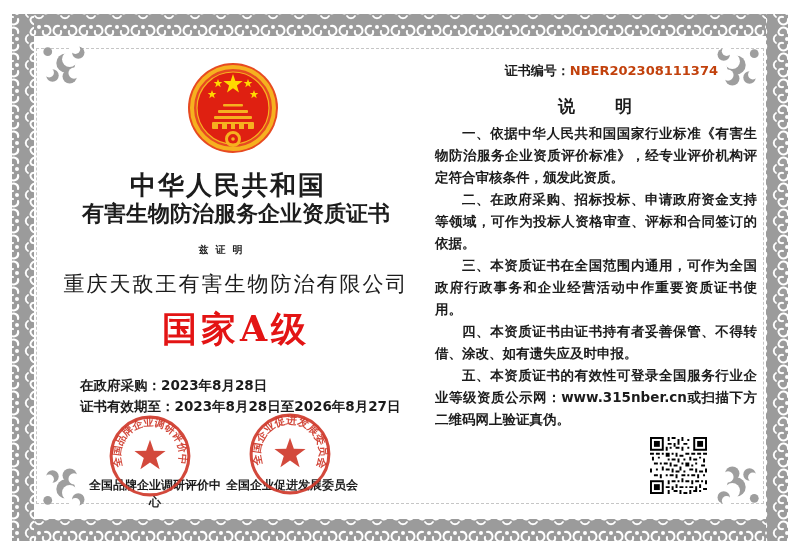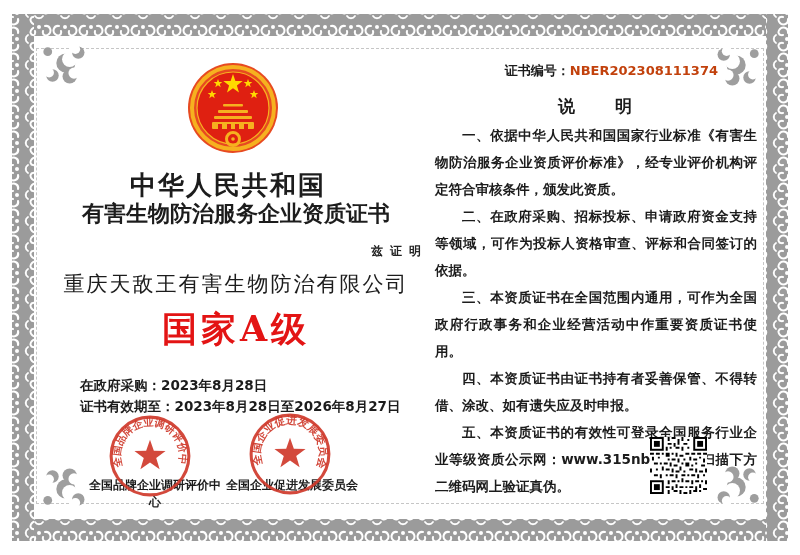--- a/index.html
+++ b/index.html
@@ -1,31 +1,31 @@
 <!DOCTYPE html>
 <html><head>
 <meta charset="utf-8">
 <style>
   html,body{margin:0;padding:0;background:#fff;}
   .page{position:relative;width:800px;height:555px;background:#ffffff;overflow:hidden;
         font-family:"DejaVu Sans",sans-serif;color:#1c1c1c;}
   .abs{position:absolute;}
   .title1{left:36px;top:168px;width:384px;text-align:center;font-size:26px;font-weight:bold;letter-spacing:2px;}
   .title2{left:34px;top:199px;width:404px;text-align:center;font-size:22px;font-weight:bold;letter-spacing:0px;}
-  .certify{left:44px;top:243px;width:384px;text-align:right;font-size:12px;font-weight:600;letter-spacing:7px;color:#222;}
+  .certify{left:32px;top:243px;width:384px;text-align:center;font-size:10px;font-weight:600;letter-spacing:7px;color:#222;}
   .company{left:34px;top:270px;width:404px;text-align:center;font-size:21px;font-weight:normal;letter-spacing:2px;}
   .grade{left:44px;top:306px;width:384px;text-align:center;font-size:35px;font-weight:bold;
          font-family:"DejaVu Serif",serif;color:#e31414;letter-spacing:4px;}
   .dates{left:80px;top:375px;font-size:13.5px;font-weight:bold;line-height:21px;}
 
   
   .certno{left:435px;top:62px;width:283px;text-align:right;font-size:13px;font-weight:bold;}
   .certno .num{color:#c2410c;}
   .notes-heading{left:435px;top:95px;width:322px;text-align:center;font-size:17px;font-weight:bold;letter-spacing:2px;}
-  .notes{left:435px;top:122px;width:322px;font-size:13.5px;font-weight:bold;line-height:27px;}
+  .notes{left:435px;top:122px;width:322px;font-size:13.5px;font-weight:bold;line-height:22px;}
   .notes p{margin:0;text-indent:2em;text-align:justify;}
 
   
   .seal-label{top:477px;font-size:12px;font-weight:bold;text-align:center;z-index:1;}
   .seal-label.l1{left:88px;width:134px;}
   .seal-label.l2{left:224px;width:136px;}
   .seal{z-index:2;}
   .seal.s1{left:106px;top:411px;}
   .seal.s2{left:246px;top:409px;}
 

